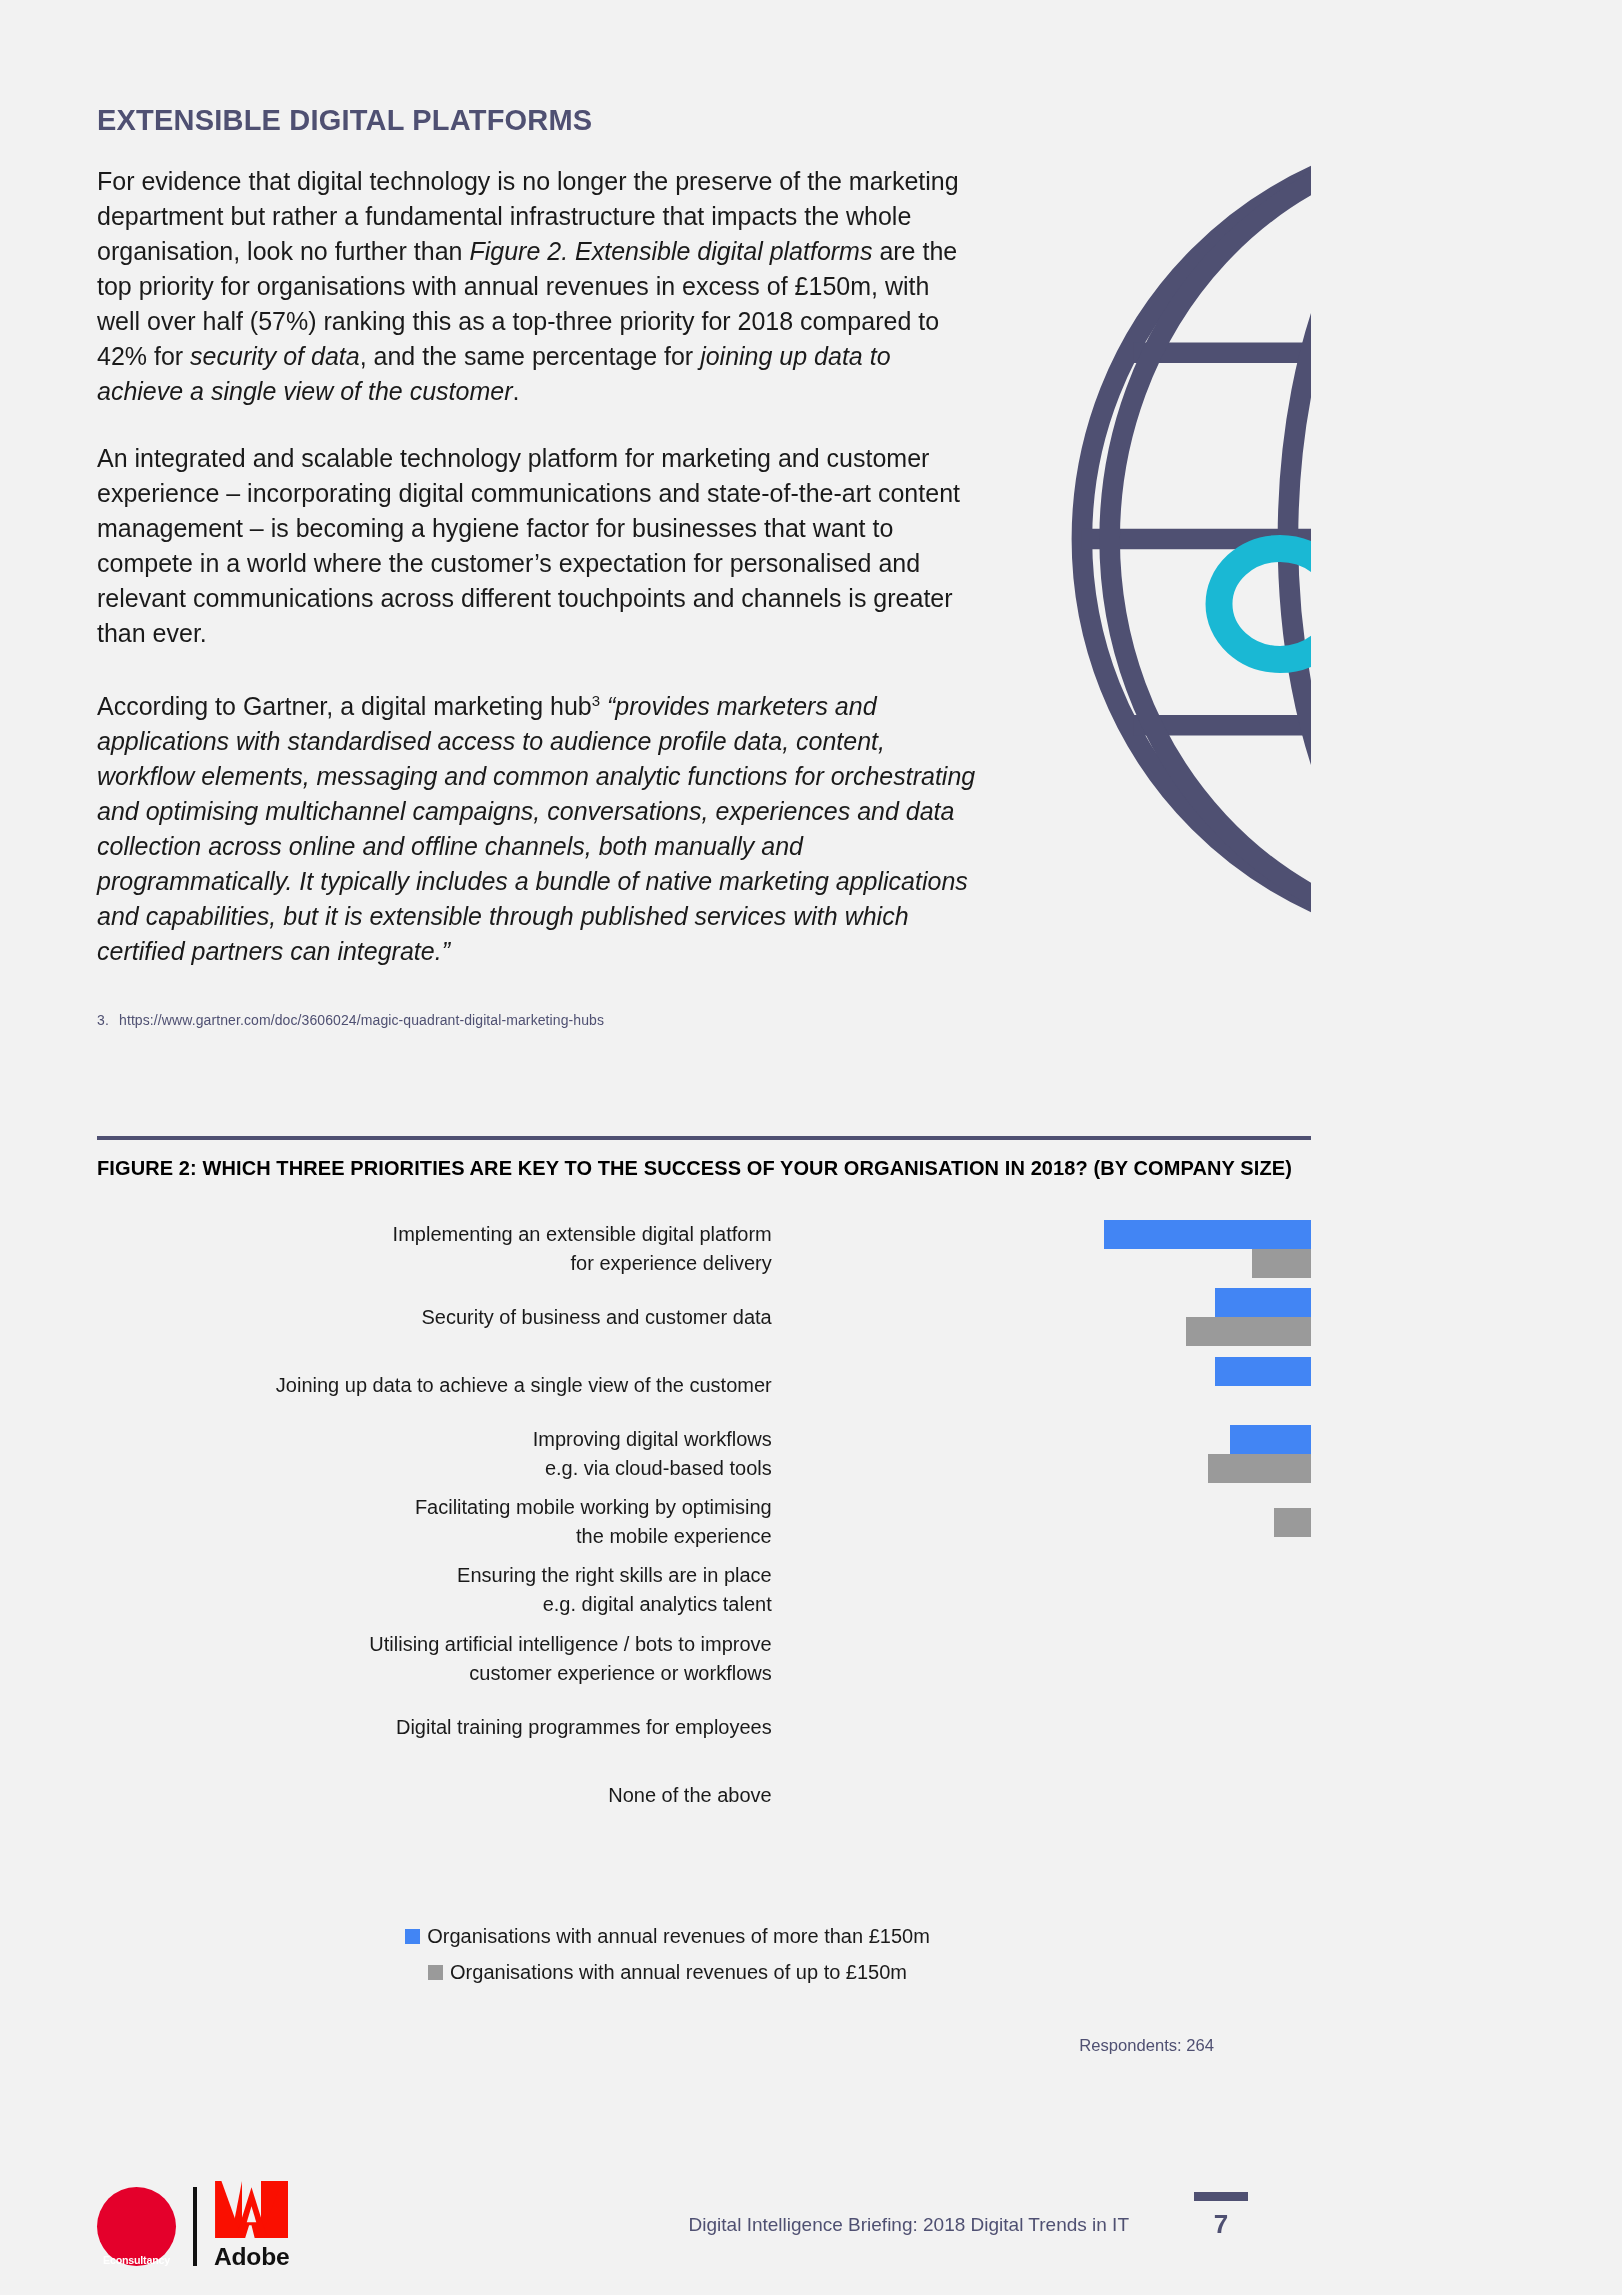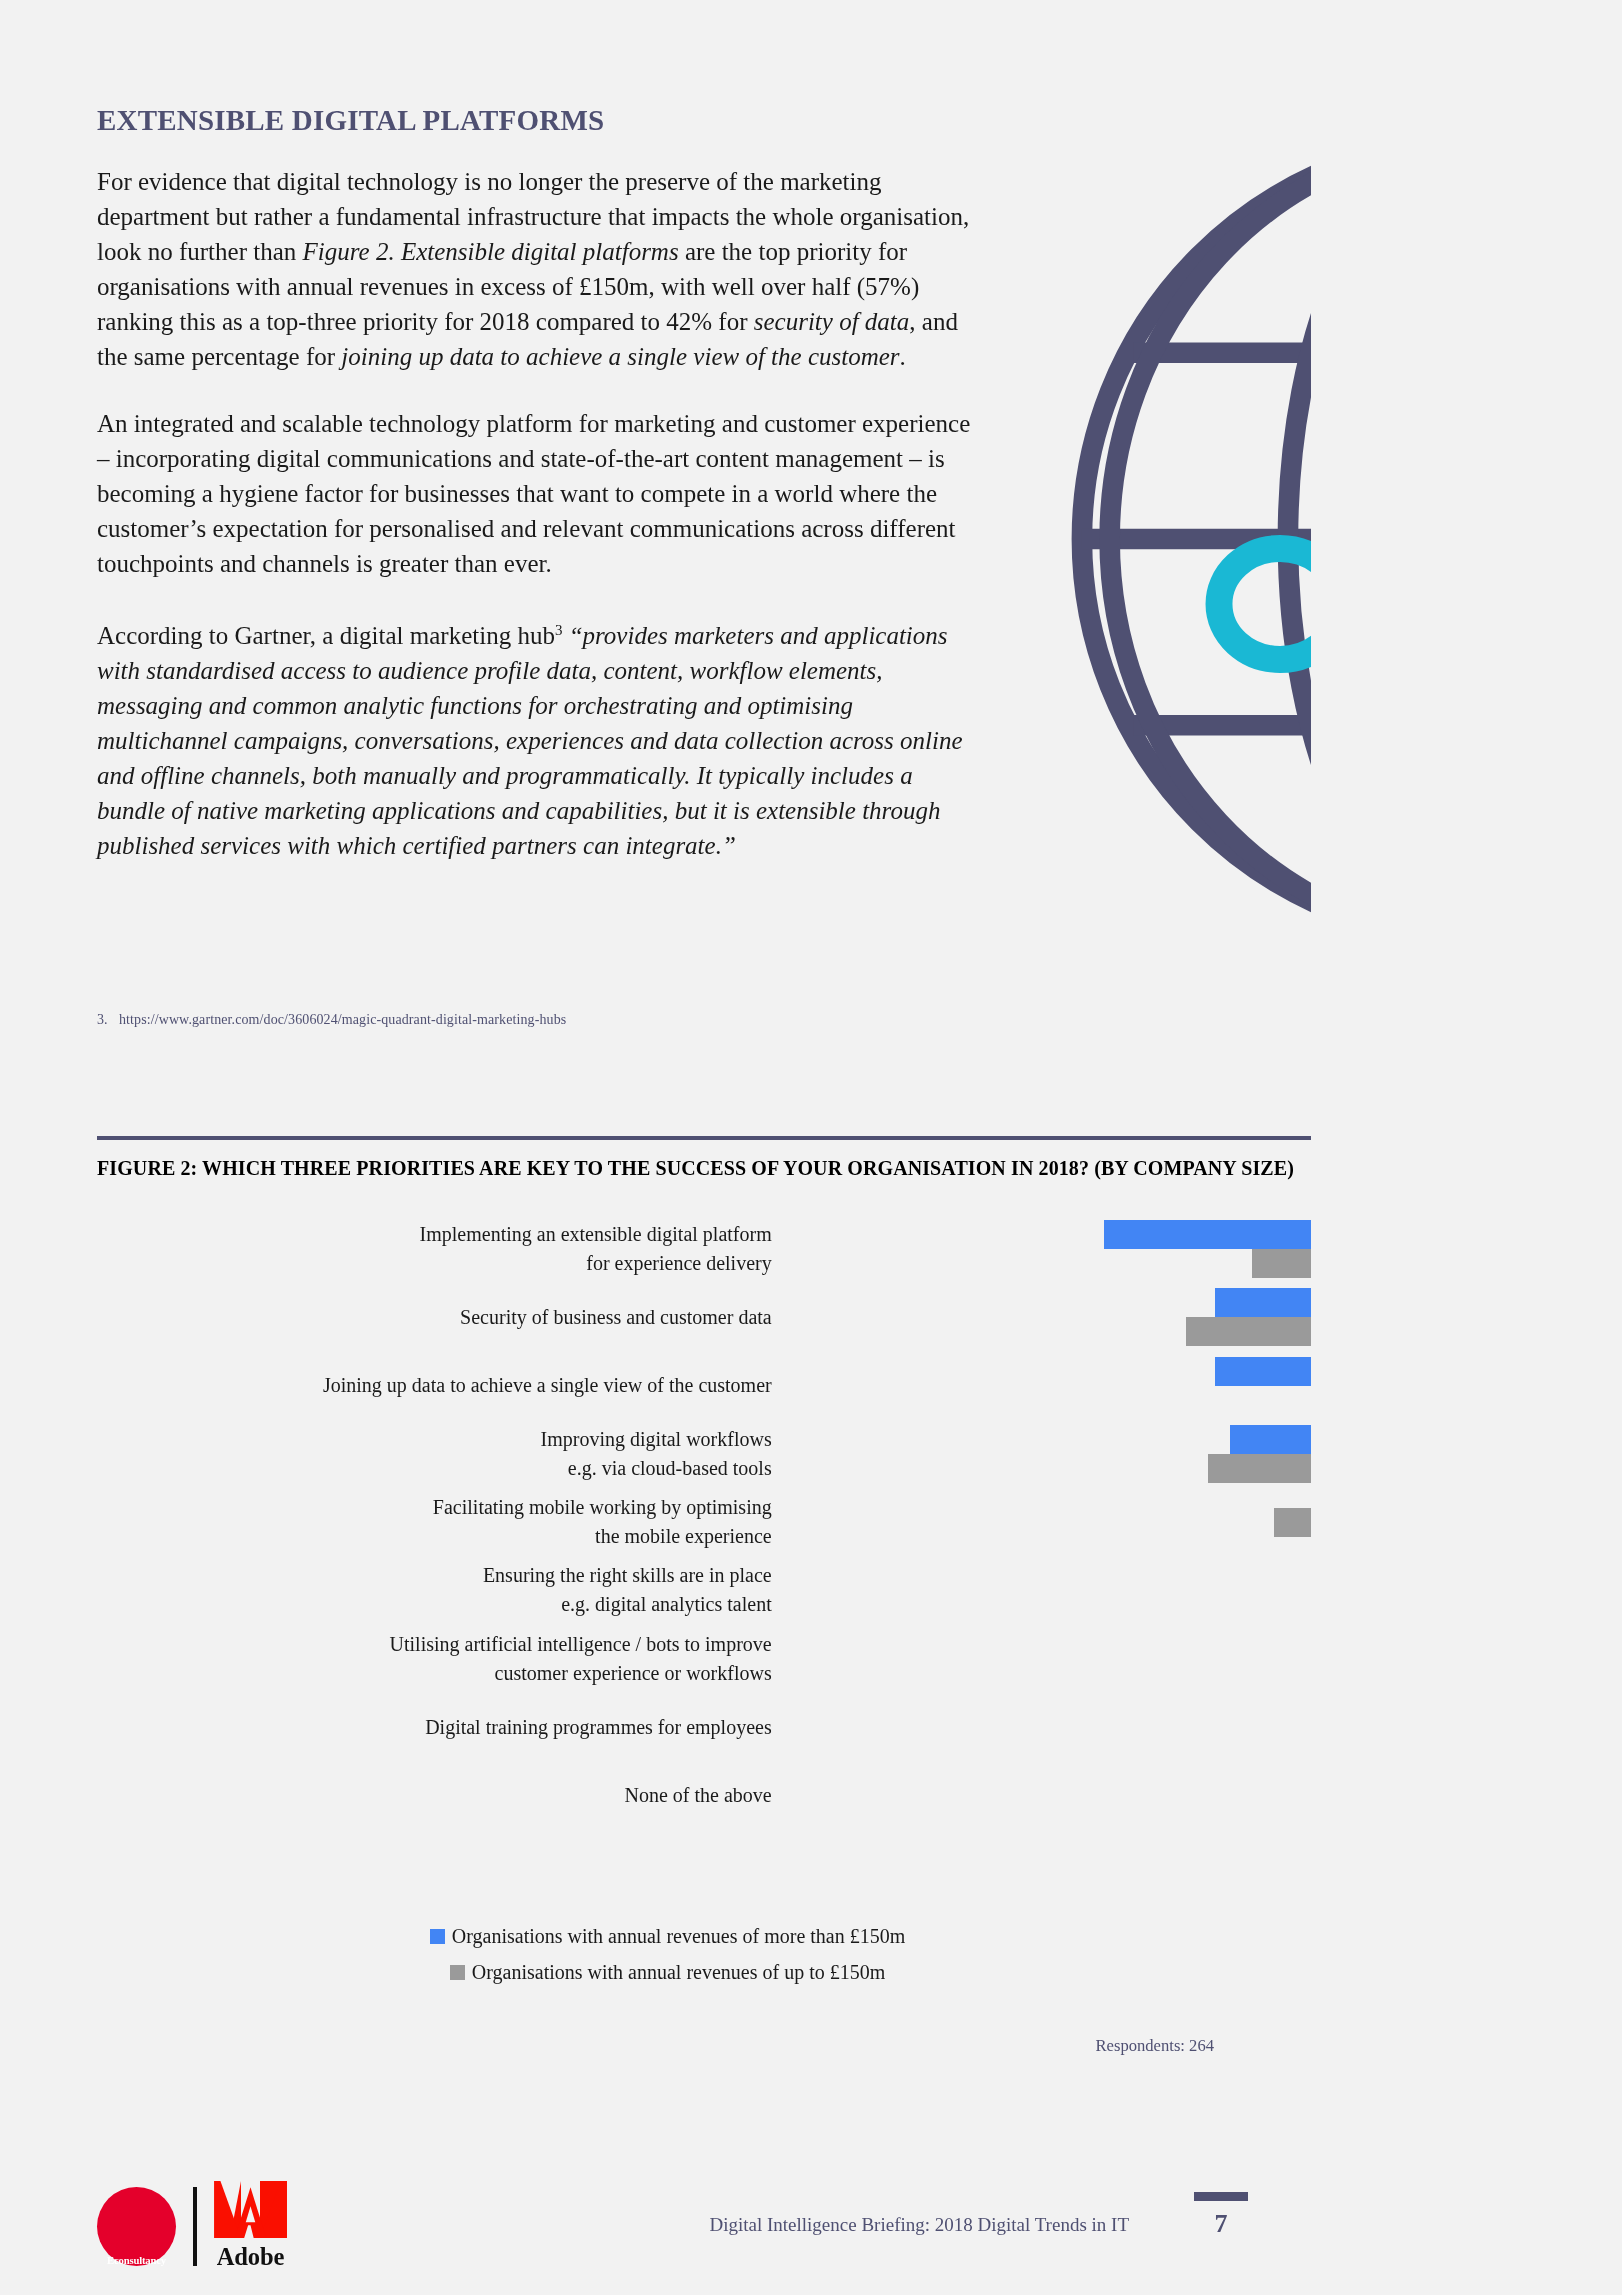--- a/index.html
+++ b/index.html
@@ -5,21 +5,21 @@
   html, body {
     margin: 0;
     padding: 0;
     background: #f2f2f2;
   }
   .page {
     position: relative;
     width: 1311px;
     height: 2295px;
     background: #f2f2f2;
-    font-family: Liberation Serif, serif;
+    font-family: Liberation Sans, sans-serif;
     overflow: hidden;
   }
 
   
   .globe-wrap {
     position: absolute;
     top: 119px;
     left: 1062px;
     width: 650px;
     height: 840px;

